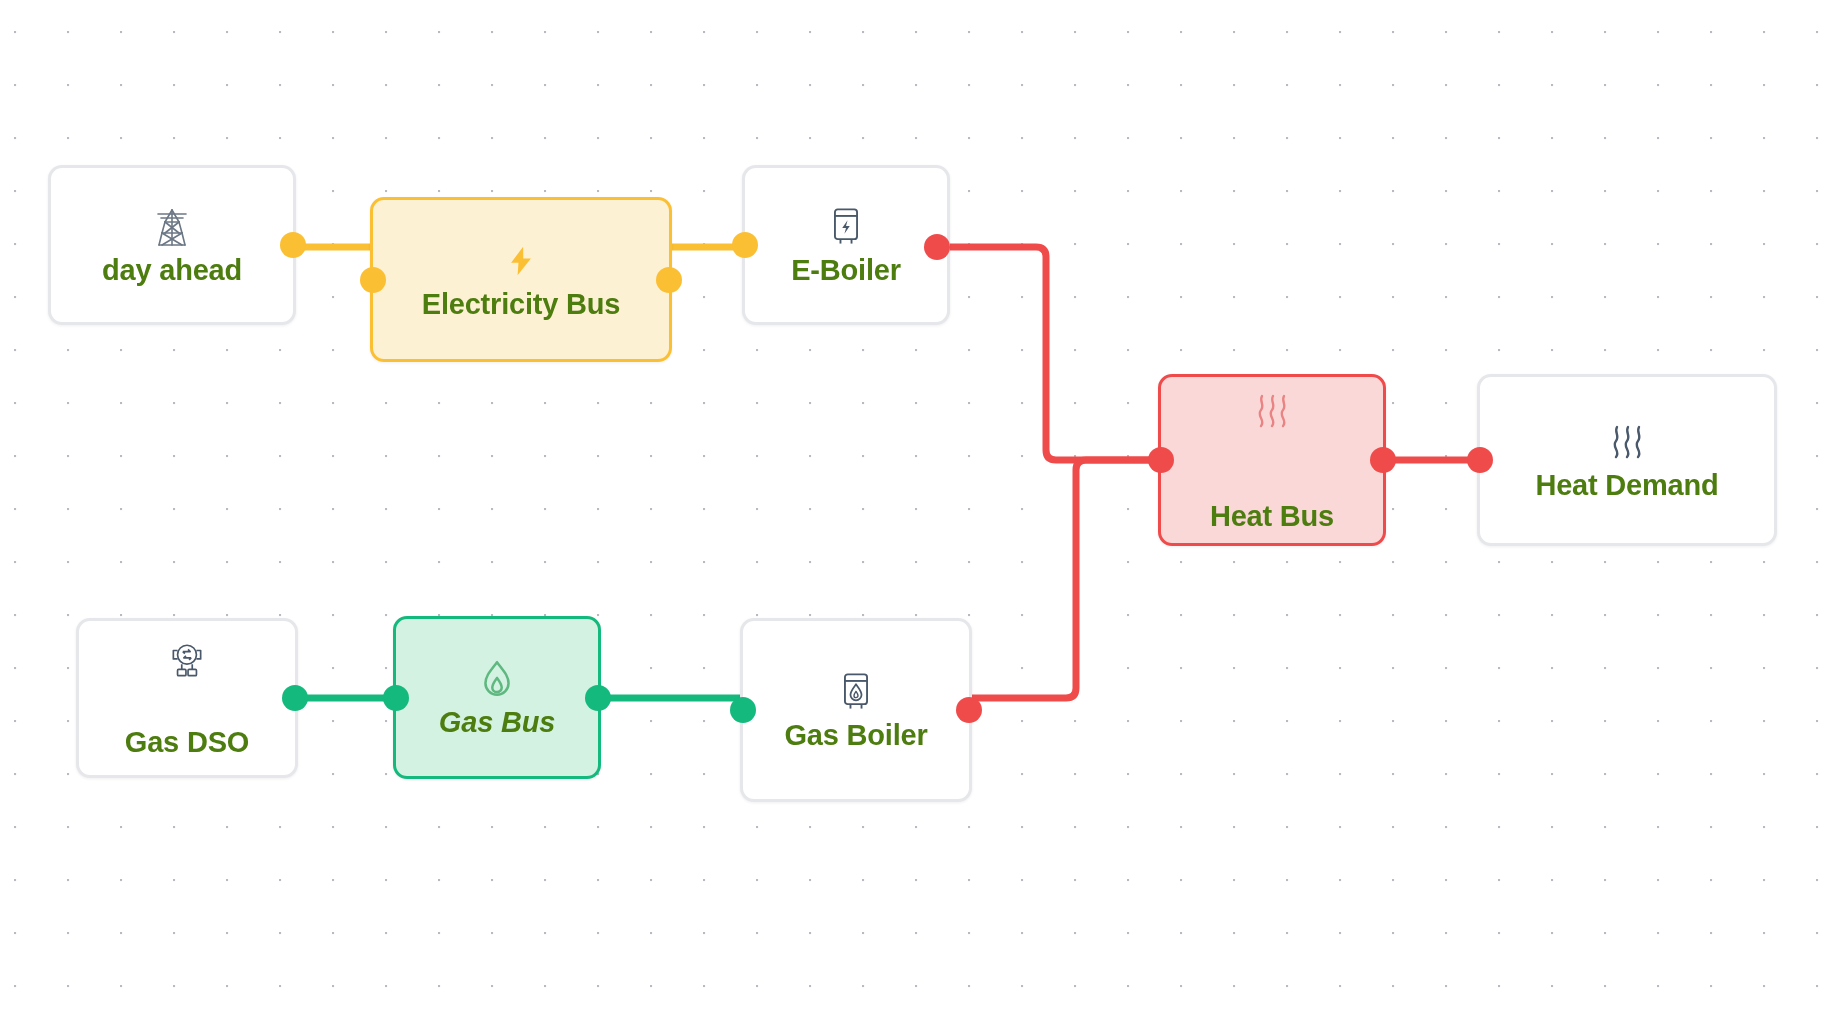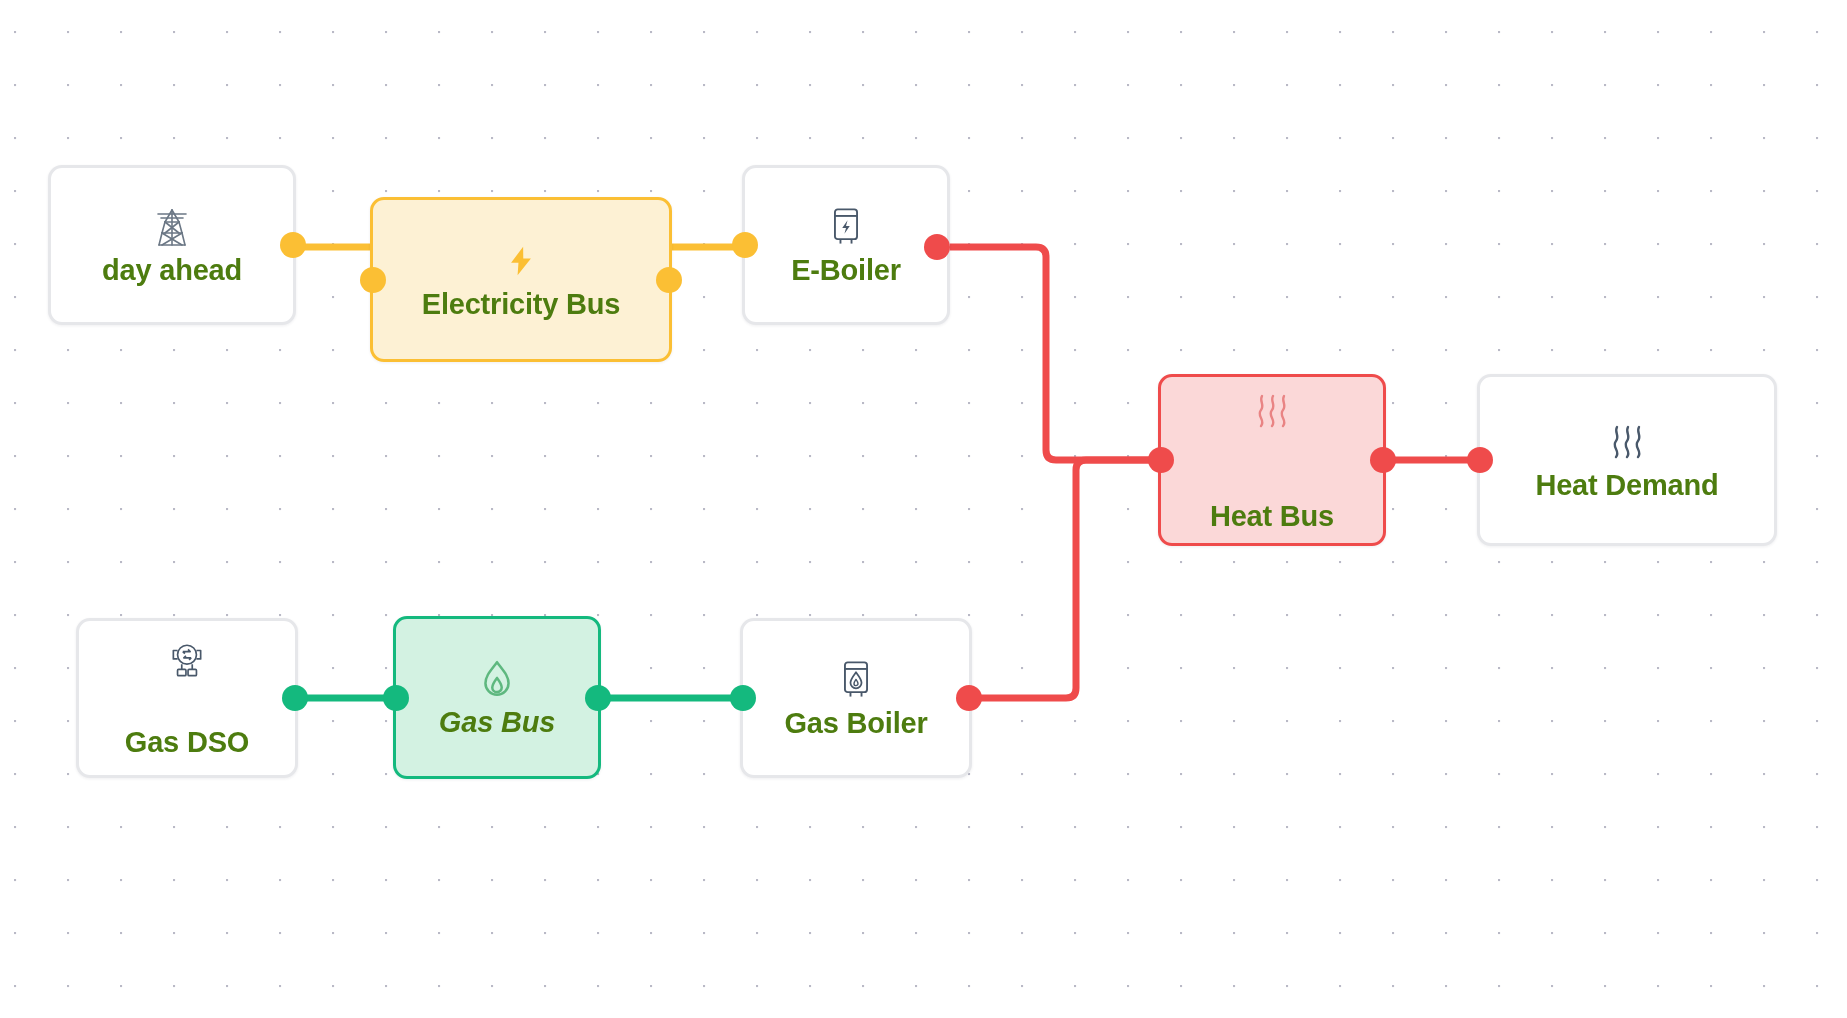--- a/index.html
+++ b/index.html
@@ -233,21 +233,21 @@
       <svg width="36" height="42" viewBox="0 0 32 40" fill="none" stroke="#5eb87f" stroke-width="2.4" stroke-linejoin="round">
         <path d="M16 4 C 10 12 5 17 5 24 a11 11 0 0 0 22 0 C 27 17 22 12 16 4 Z"></path>
         <path d="M16 19 C 13 23 11.5 25.5 11.5 28 a4.5 4.5 0 0 0 9 0 C 20.5 25.5 19 23 16 19 Z"></path>
       </svg>
     </span>
     <span class="node-label">Gas Bus</span>
     <span class="handle left h-green"></span>
     <span class="handle right h-green"></span>
   </div>
 
-  <div class="node plain" style="left:740px; top:618px; width:232px; height:160px;">
+  <div class="node plain" style="left:740px; top:618px; width:232px; height:184px;">
     <span class="node-icon">
       <svg width="36" height="42" viewBox="0 0 32 38" fill="none" stroke="#49586a" stroke-width="1.7" stroke-linejoin="round">
         <rect x="6" y="3" width="20" height="27" rx="2.5"></rect>
         <line x1="6" y1="9" x2="26" y2="9"></line>
         <line x1="11" y1="30" x2="11" y2="34"></line>
         <line x1="21" y1="30" x2="21" y2="34"></line>
         <path d="M16 12 C 13 16 11 18.5 11 21.5 a5 5 0 0 0 10 0 C 21 18.5 19 16 16 12 Z" stroke-width="1.6"></path>
         <path d="M16 18.5 C 14.8 20.2 14.2 21.2 14.2 22.3 a1.8 1.8 0 0 0 3.6 0 C 17.8 21.2 17.2 20.2 16 18.5 Z" stroke-width="1.3"></path>
       </svg>
     </span>

